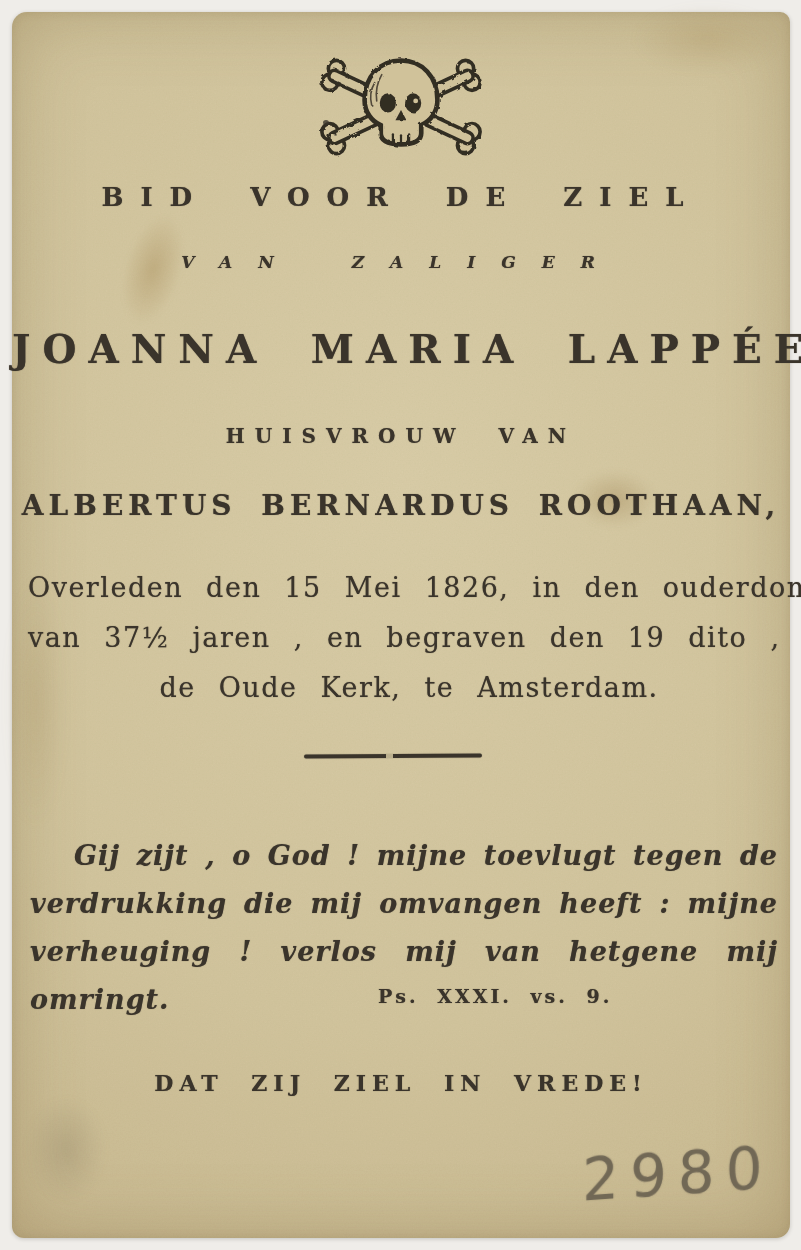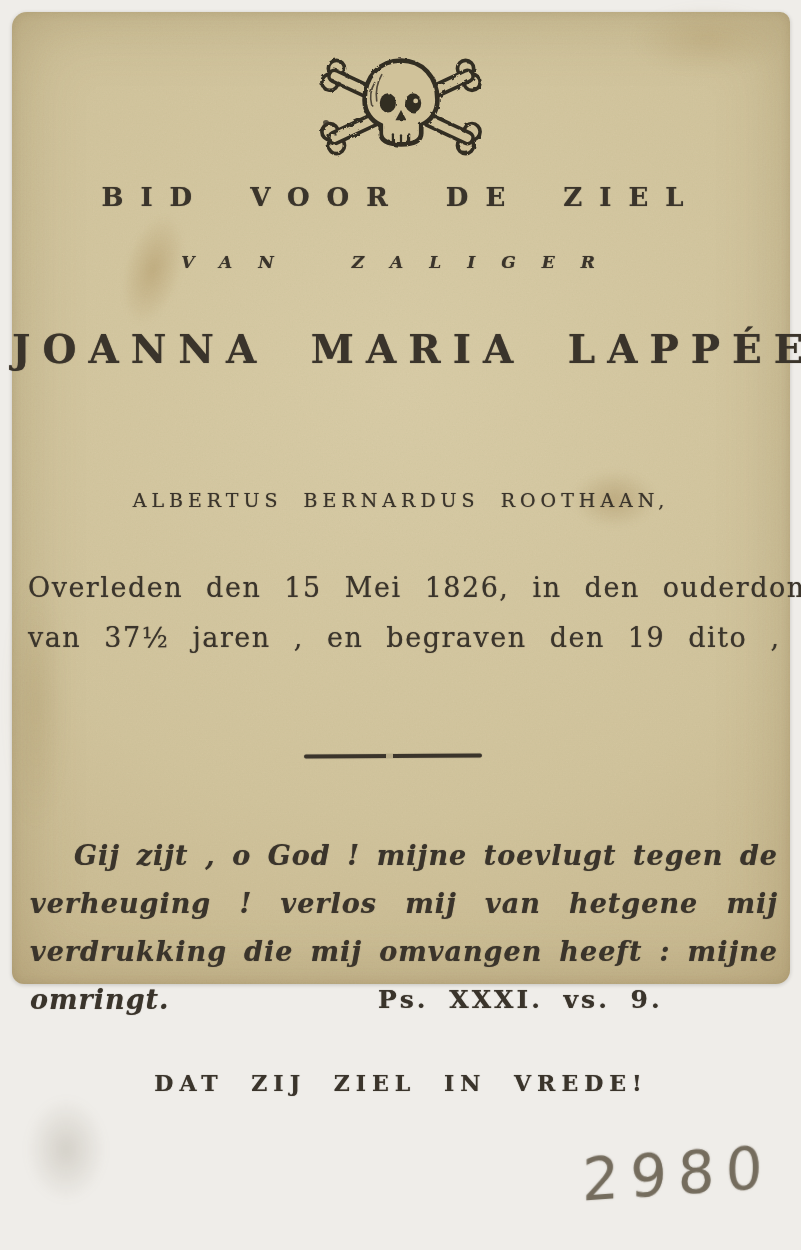--- a/index.html
+++ b/index.html
@@ -6,21 +6,21 @@
   body{
     width:801px;height:1250px;
     background:#efede9;
     overflow:hidden;
     font-family:"DejaVu Serif", serif;
     position:relative;
   }
   .card{
     position:absolute;
     left:12px; top:12px;
-    width:778px; height:972px;
+    width:778px; height:1226px;
     border-radius:15px 10px 14px 12px;
     background:
       radial-gradient(ellipse 120% 90% at 50% 38%, #d9cda8 0%, #d2c59e 50%, #c6b58c 92%, #bfae84 100%);
     box-shadow:
       inset 0 0 70px rgba(115,94,52,.28),
       inset 0 0 10px rgba(115,94,52,.18),
       0 1px 4px rgba(0,0,0,.18);
     color:#3a342b;
   }
   .card *{position:absolute;}
@@ -28,21 +28,21 @@
     left:0; right:0;
     text-align:center;
     color:#3a342b;
     text-shadow:0 0 1px rgba(58,52,43,.65);
     white-space:nowrap;
   }
   .bid      {top:170px; font-size:26px; letter-spacing:17px; word-spacing:15px; font-weight:600;}
   .zaliger  {top:240px; font-size:17px; letter-spacing:26px; word-spacing:20px; font-style:italic; font-weight:600;}
   .name     {top:314px; font-size:39px; letter-spacing:12px; word-spacing:17px; font-weight:600;}
   .rel      {top:412px; font-size:20px; letter-spacing:10px; word-spacing:16px; font-weight:700;}
-  .spouse   {top:477px; font-size:19px; letter-spacing:5px;  word-spacing:10px; font-weight:400;}
+  .spouse   {top:477px; font-size:28px; letter-spacing:5px;  word-spacing:10px; font-weight:700;}
   .notice{
     top:551px; left:16px; right:0;
     text-align:center;
     font-size:27px; line-height:50px;
     letter-spacing:1.5px; word-spacing:13px;
     text-shadow:0 0 1px rgba(58,52,43,.65);
   }
   .notice div{position:static; white-space:nowrap;}
   .divider{
     top:742px; left:292px;
@@ -56,21 +56,21 @@
     top:796px; left:18px; right:12px;
     font-size:27px; font-style:italic; font-weight:600;
     line-height:48px; letter-spacing:1px;
     text-shadow:0 0 1px rgba(58,52,43,.6);
   }
   .prayer div{position:static; text-align:justify; text-align-last:justify;}
   .prayer .pl1{text-indent:44px;margin-top:24px;}
   .prayer .pl-last{text-align:right; text-align-last:left;}
   .citation{
     top:973px; left:366px;
-    font-size:25px; letter-spacing:3px; word-spacing:9px; font-weight:600;
+    font-size:19px; letter-spacing:3px; word-spacing:9px; font-weight:600;
     text-shadow:0 0 1px rgba(58,52,43,.65);
     white-space:nowrap;
   }
   .closing{
     top:1058px;
     font-size:22px; font-weight:700;
     letter-spacing:6px; word-spacing:14px;
   }
   .handwritten{
     top:1128px; left:570px;
@@ -186,33 +186,35 @@
         <path d="M66,20 q-7,12 -5,26"></path>
       </g>
     </g>
   </svg>
   <div class="fleck fleck1"></div>
   <div class="fleck fleck2"></div>
 
   <div class="txt bid">BID VOOR DE ZIEL</div>
   <div class="txt zaliger">VAN ZALIGER</div>
   <div class="txt name">JOANNA MARIA LAPPÉE,</div>
+  <div class="txt rel">HUISVROUW VAN</div>
   <div class="txt spouse">ALBERTUS BERNARDUS ROOTHAAN,</div>
 
   <div class="notice">
     <div>Overleden den 15 Mei 1826, in den ouderdom</div>
     <div>van 37½ jaren , en begraven den 19 dito , in</div>
+    <div>de Oude Kerk, te Amsterdam.</div>
   </div>
 
   <div class="divider"></div>
 
   <div class="prayer">
     <div class="pl1">Gij zijt , o God ! mijne toevlugt tegen de</div>
+    <div>verdrukking die mij omvangen heeft : mijne</div>
     <div>verheuging ! verlos mij van hetgene mij</div>
-    <div>verdrukking die mij omvangen heeft : mijne</div>
     <div class="pl-last">omringt.</div>
   </div>
 
   <div class="citation">Ps. XXXI. vs. 9.</div>
 
   <div class="txt closing">DAT ZIJ ZIEL IN VREDE!</div>
 
   <div class="handwritten">2980</div>
 
 </div>

